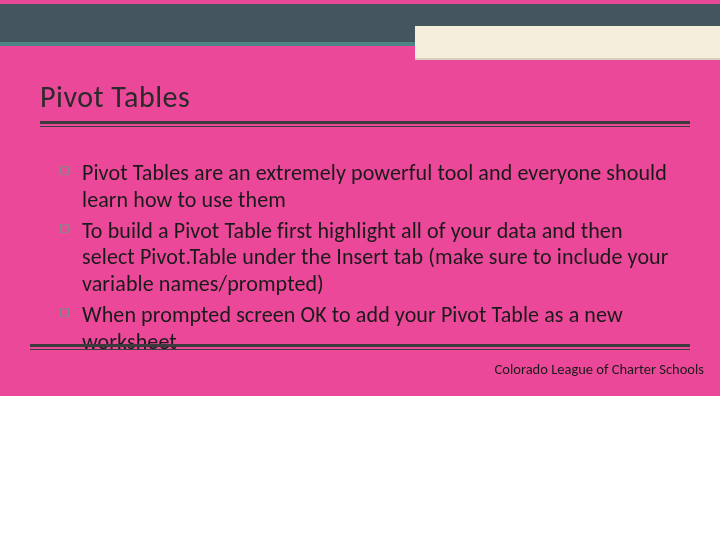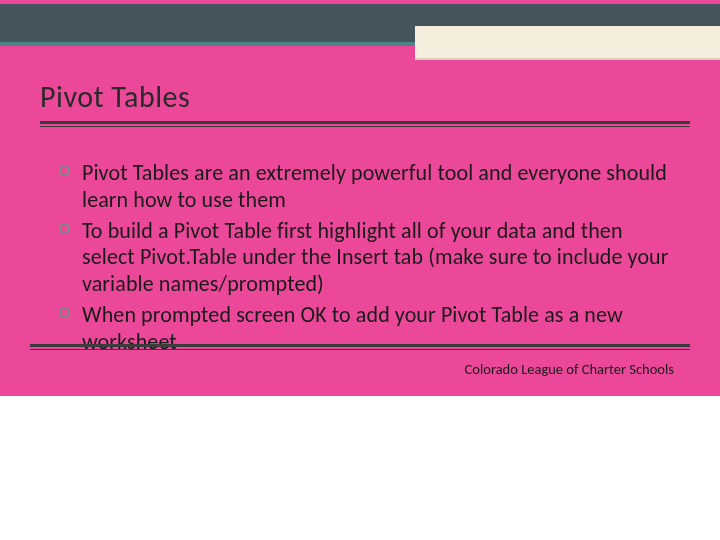--- a/index.html
+++ b/index.html
@@ -22,21 +22,21 @@
   
   .bullets { position: absolute; top: 160px; left: 60px; right: 48px; }
   .bullets ul { list-style: none; }
   .bullets li { position: relative; padding-left: 22px; color: #1a1a1a; font-size: 22px; line-height: 1.22; margin-bottom: 4px; letter-spacing: .1px; }
   .bullets li .marker { position: absolute; left: 0; top: 6px; width: 9px; height: 9px; border: 1px solid #888; border-radius: 1px; background: transparent; }
 
   
   .bottom-rule { position: absolute; left: 30px; right: 30px; bottom: 46px; }
   .bottom-rule .rthick { height: 3px; background: #3c3c3c; }
   .bottom-rule .rthin  { height: 1px; background: #3c3c3c; margin-top: 2px; }
-  .footer { position: absolute; right: 46px; bottom: 18px; font-size: 14.5px; color: #1a1a1a; }
+  .footer { position: absolute; right: 16px; bottom: 18px; font-size: 14.5px; color: #1a1a1a; }
 </style>
 </head>
 <body>
 
 <div class="slide">
 
   <div class="top-banner">
     <div class="band-dark"></div>
     <div class="band-teal"></div>
     <div class="band-cream"></div>

